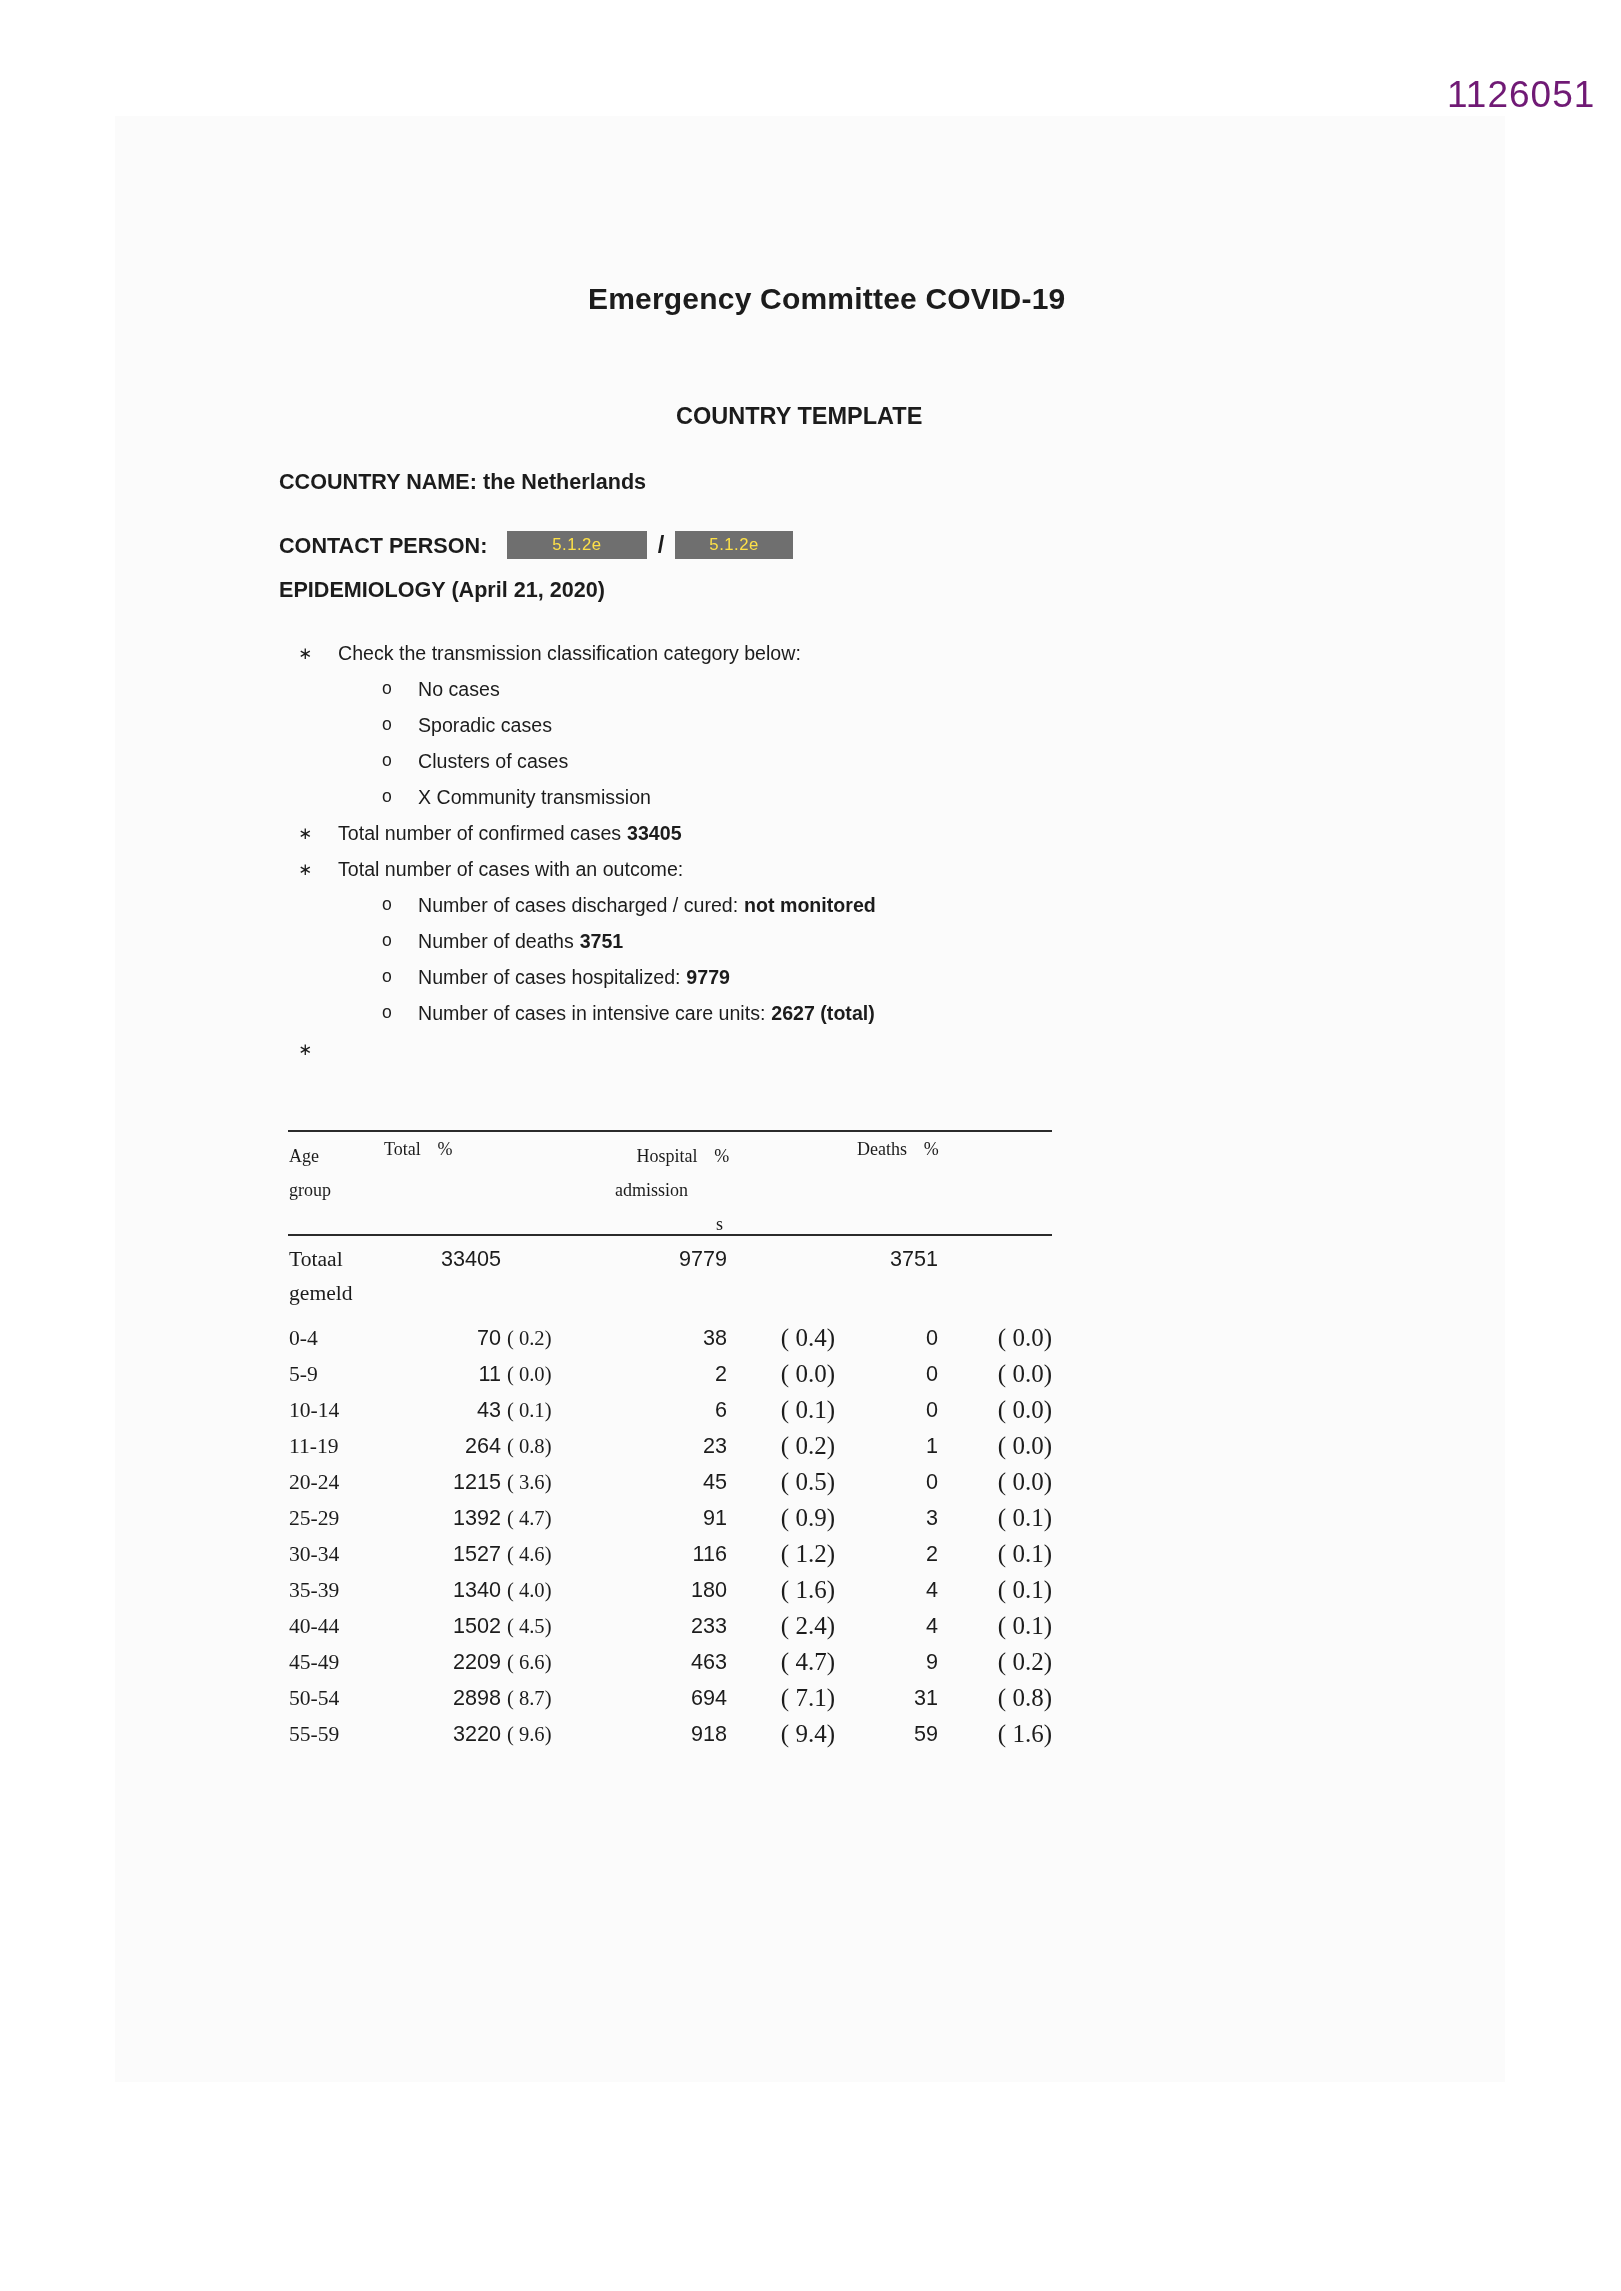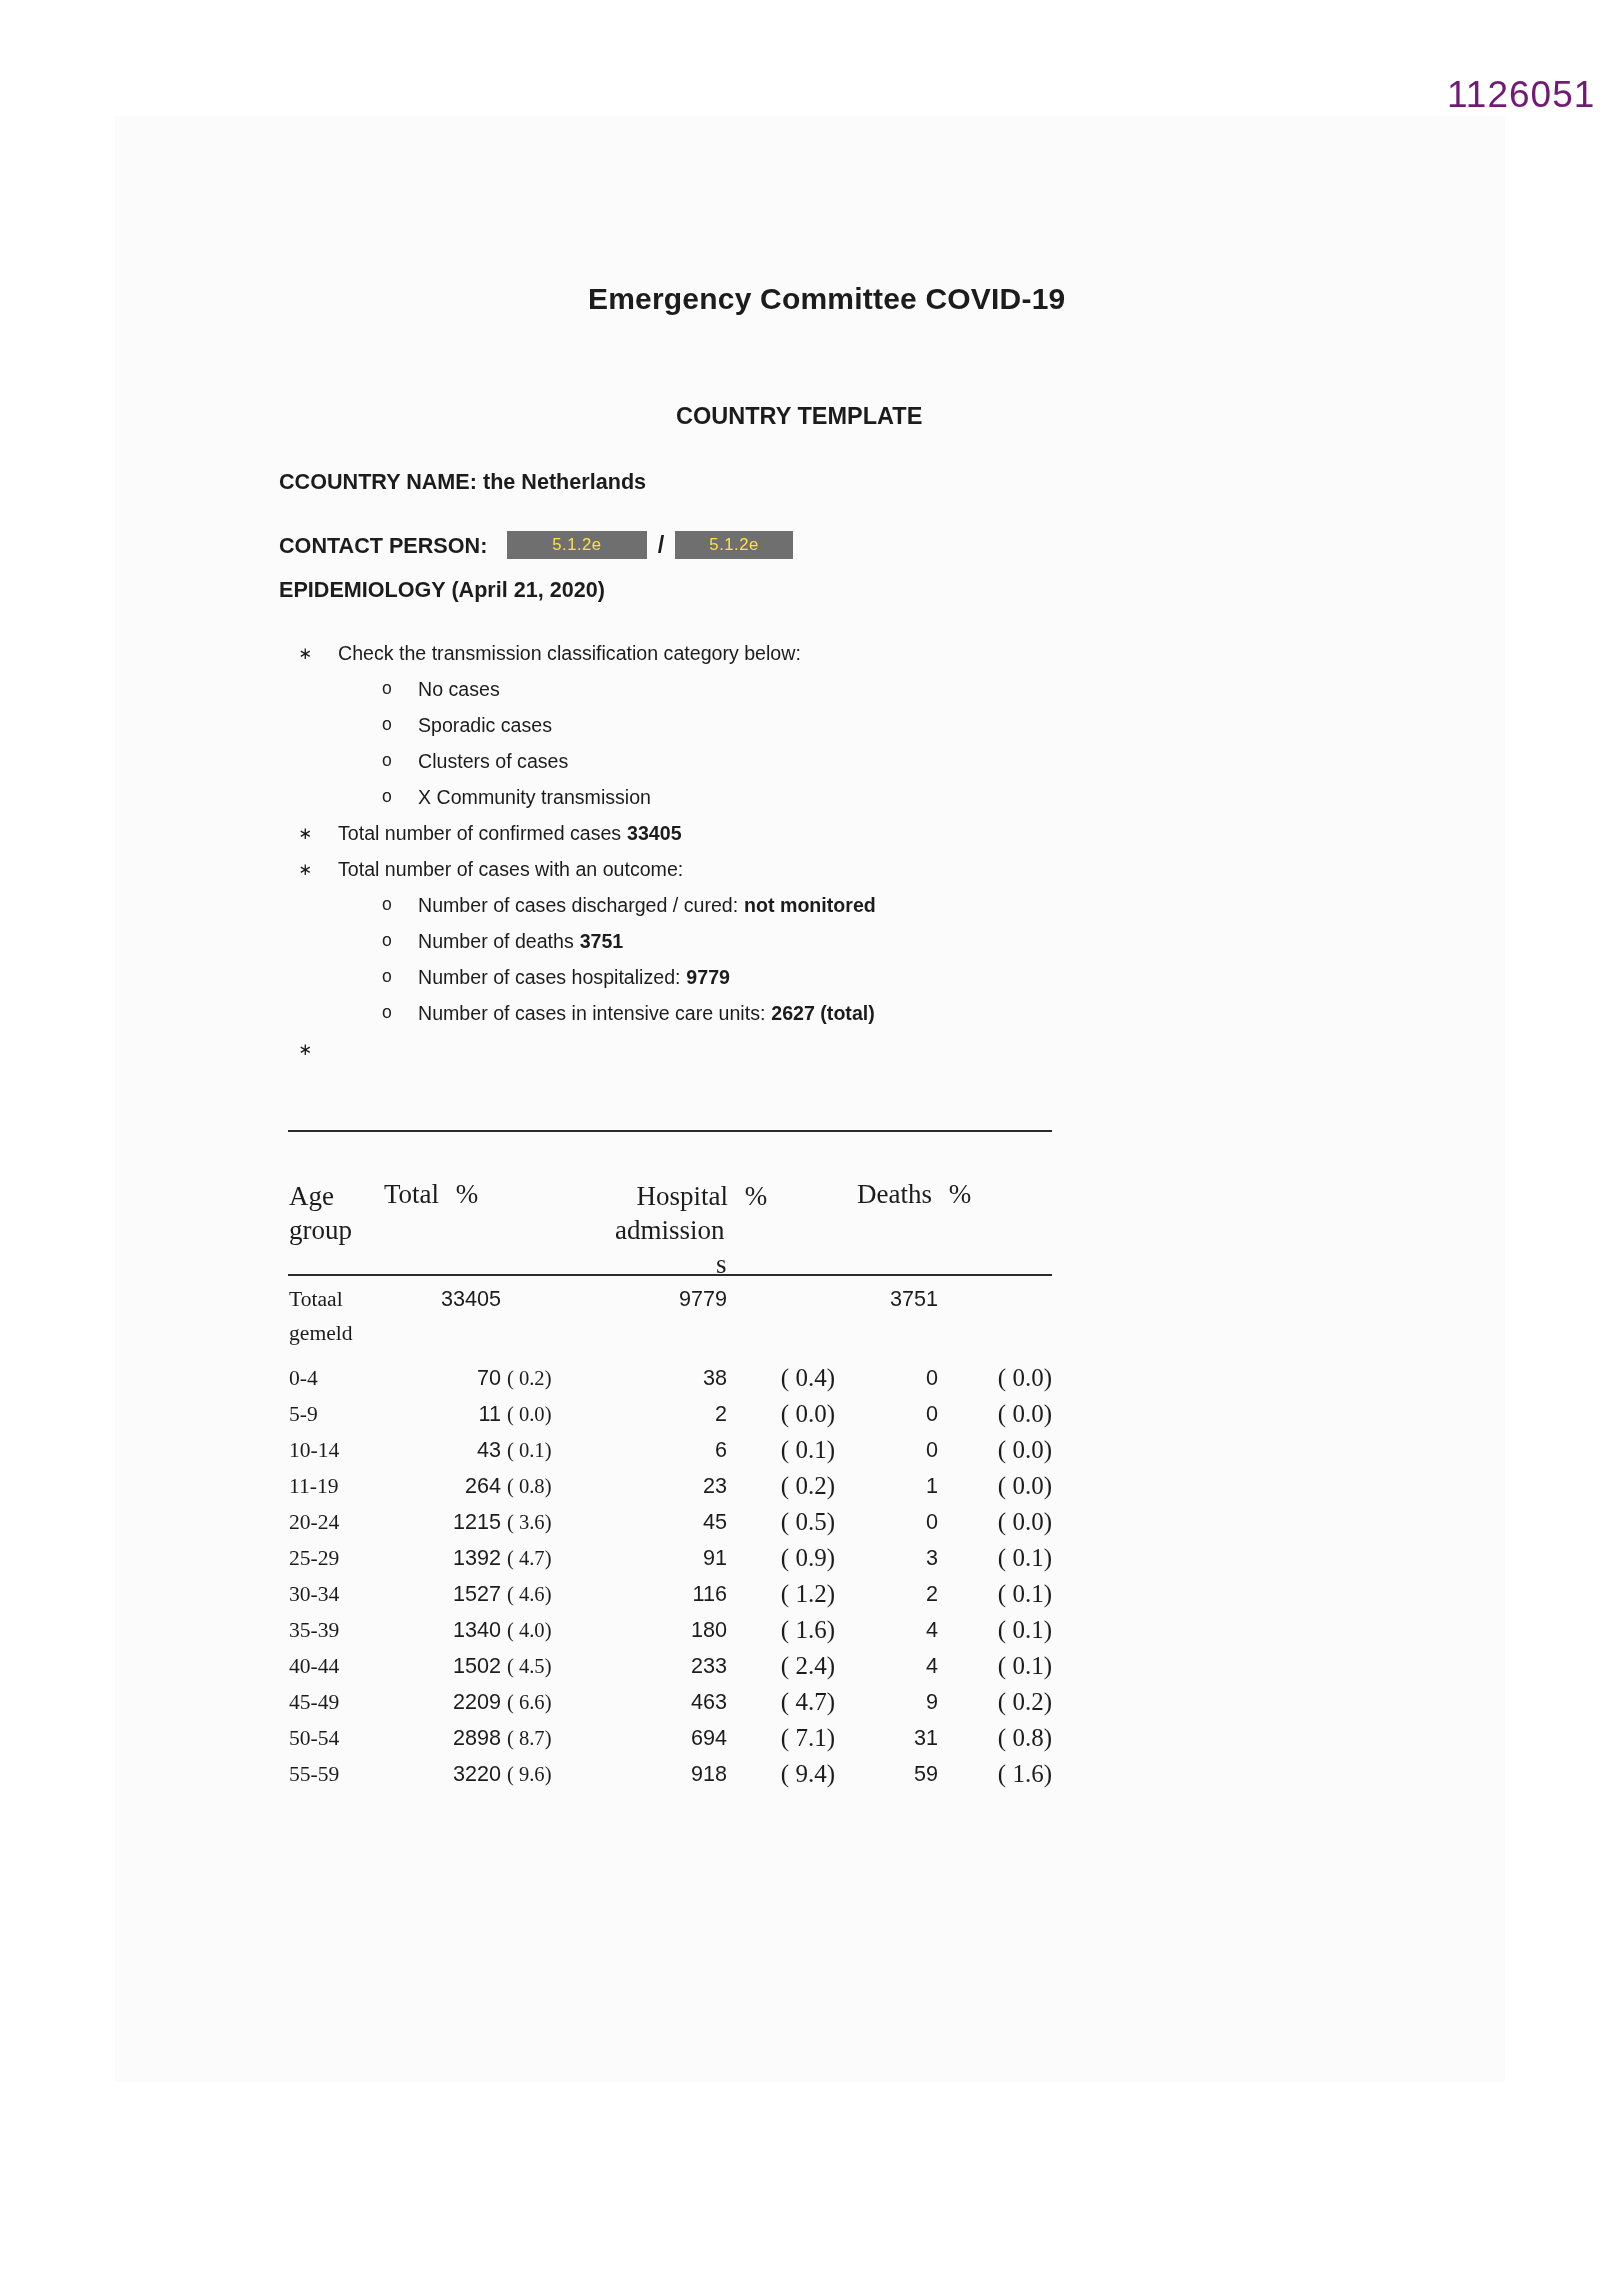--- a/index.html
+++ b/index.html
@@ -23,21 +23,21 @@
   .brow{position:relative;height:36px;line-height:36px;white-space:nowrap;}
   .m1{position:absolute;left:19.6px;top:0;font-size:16.7px;font-family:"DejaVu Sans",sans-serif;}
   .m2{position:absolute;left:103px;top:-1px;font-size:17.6px;}
   .t1{position:absolute;left:59px;top:0;}
   .t2{position:absolute;left:139px;top:0;}
   .bd{font-weight:bold;}
   .gap{margin-left:5.9px;}
   
   .agetable{position:absolute;left:288px;top:1130px;width:764px;font-family:"Liberation Serif",serif;}
   .rule{height:0;border-top:2.9px solid #2b2b2b;}
-  .thead{position:relative;height:102px;font-size:27px;margin-top:40px;}
+  .thead{position:relative;height:102px;font-size:18px;}
   .h-age{position:absolute;left:1px;top:6.9px;line-height:34px;}
   .h-total{position:absolute;left:96px;top:6.9px;}
   .h-hosp{position:absolute;left:327px;top:6.9px;line-height:34px;}
   .h-hosp .l1{padding-left:21.6px;}
   .h-hosp .l3{padding-left:101px;}
   .h-deaths{position:absolute;left:569px;top:6.9px;}
   .hsp{display:inline-block;width:16.7px;}
   .grid{display:grid;grid-template-columns:125px 88px 108px 118px 108px 103px 114px;}
   .trow{height:36px;line-height:36px;font-size:21.6px;}
   .c-age{padding-left:1px;}

